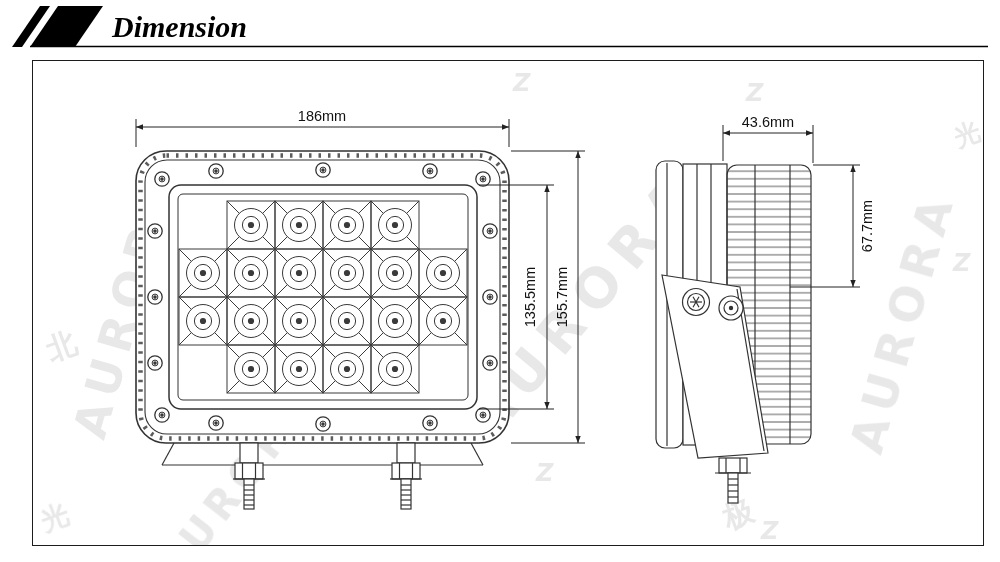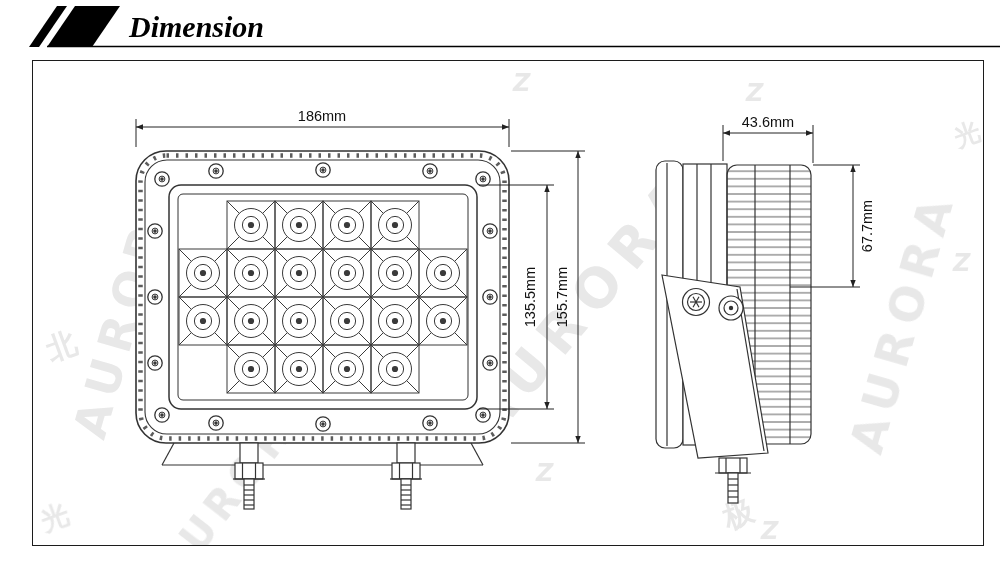--- a/index.html
+++ b/index.html
@@ -1,18 +1,18 @@
 <!DOCTYPE html>
 <html><head>
 <meta charset="utf-8">
 <style>
   html,body{margin:0;padding:0;background:#ffffff;}
   .page{position:relative;width:1000px;height:562px;background:#fff;overflow:hidden;
         font-family:"Liberation Sans",sans-serif;}
-  .header{position:absolute;top:0;left:17px;width:888px;height:56px;}
+  .header{position:absolute;top:0;left:0;width:888px;height:56px;}
   .frame{position:absolute;left:32px;top:60px;width:950px;height:484px;
          border:1.5px solid #1c1c1c;box-sizing:content-box;background:#fff;}
   .frame svg{display:block;width:950px;height:484px;}
   text{user-select:none;}
 </style>
 </head>
 <body>
 
 <div class="page">
 

